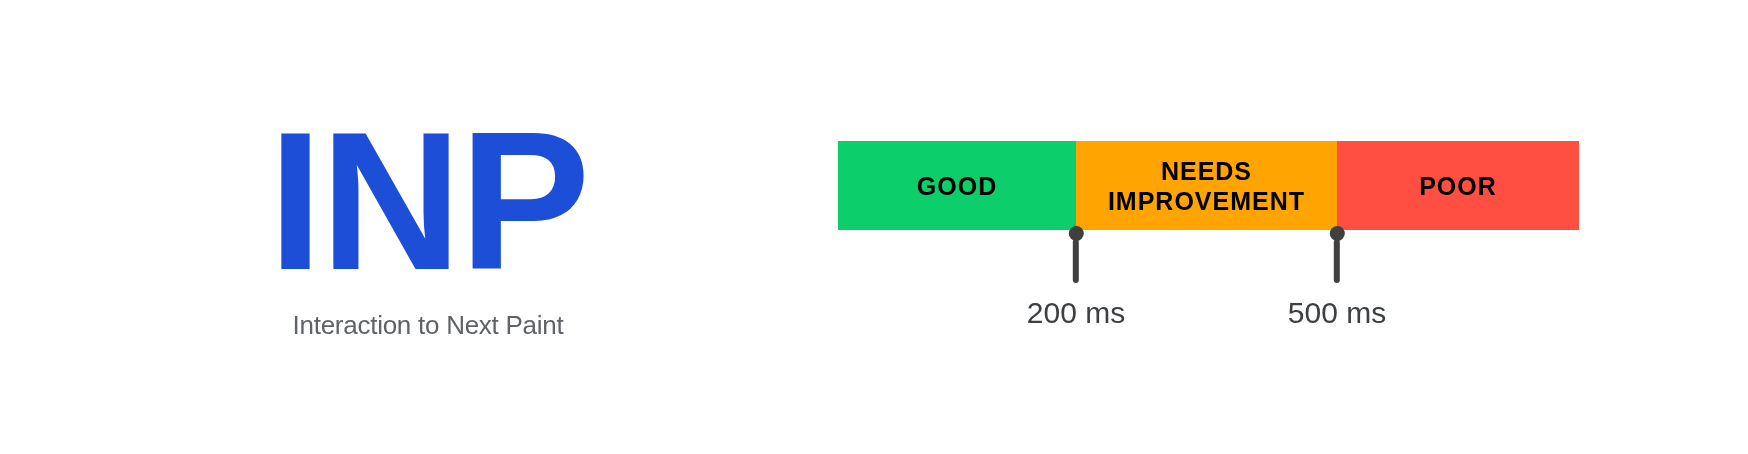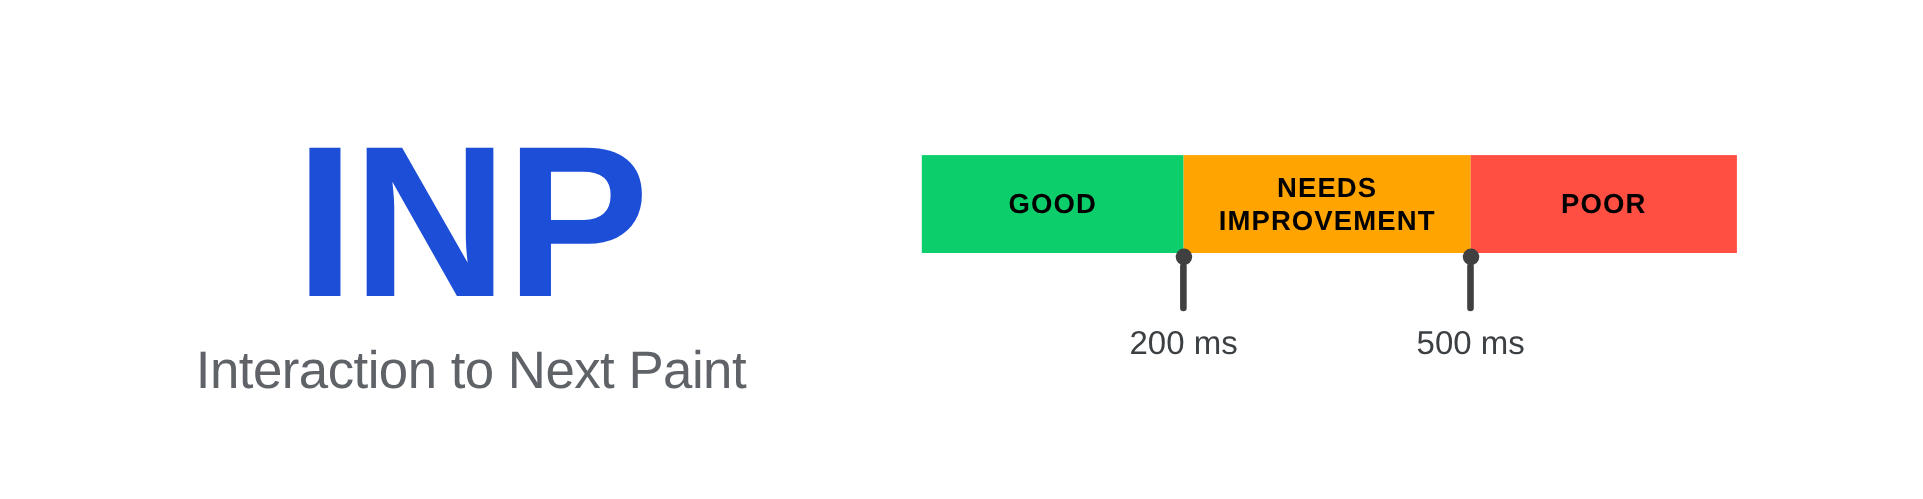--- a/index.html
+++ b/index.html
@@ -25,21 +25,21 @@
   }
   .metric-abbr {
     font-size: 196px;
     font-weight: 700;
     line-height: 1;
     letter-spacing: -0.012em;
     margin: 0;
   }
   .metric-full {
     margin-top: 10px;
-    font-size: 48px;
+    font-size: 26px;
     font-weight: 400;
     letter-spacing: -0.01em;
     white-space: nowrap;
   }
 
   
   .scale {
     position: absolute;
     left: 838px;
     top: 141px;

